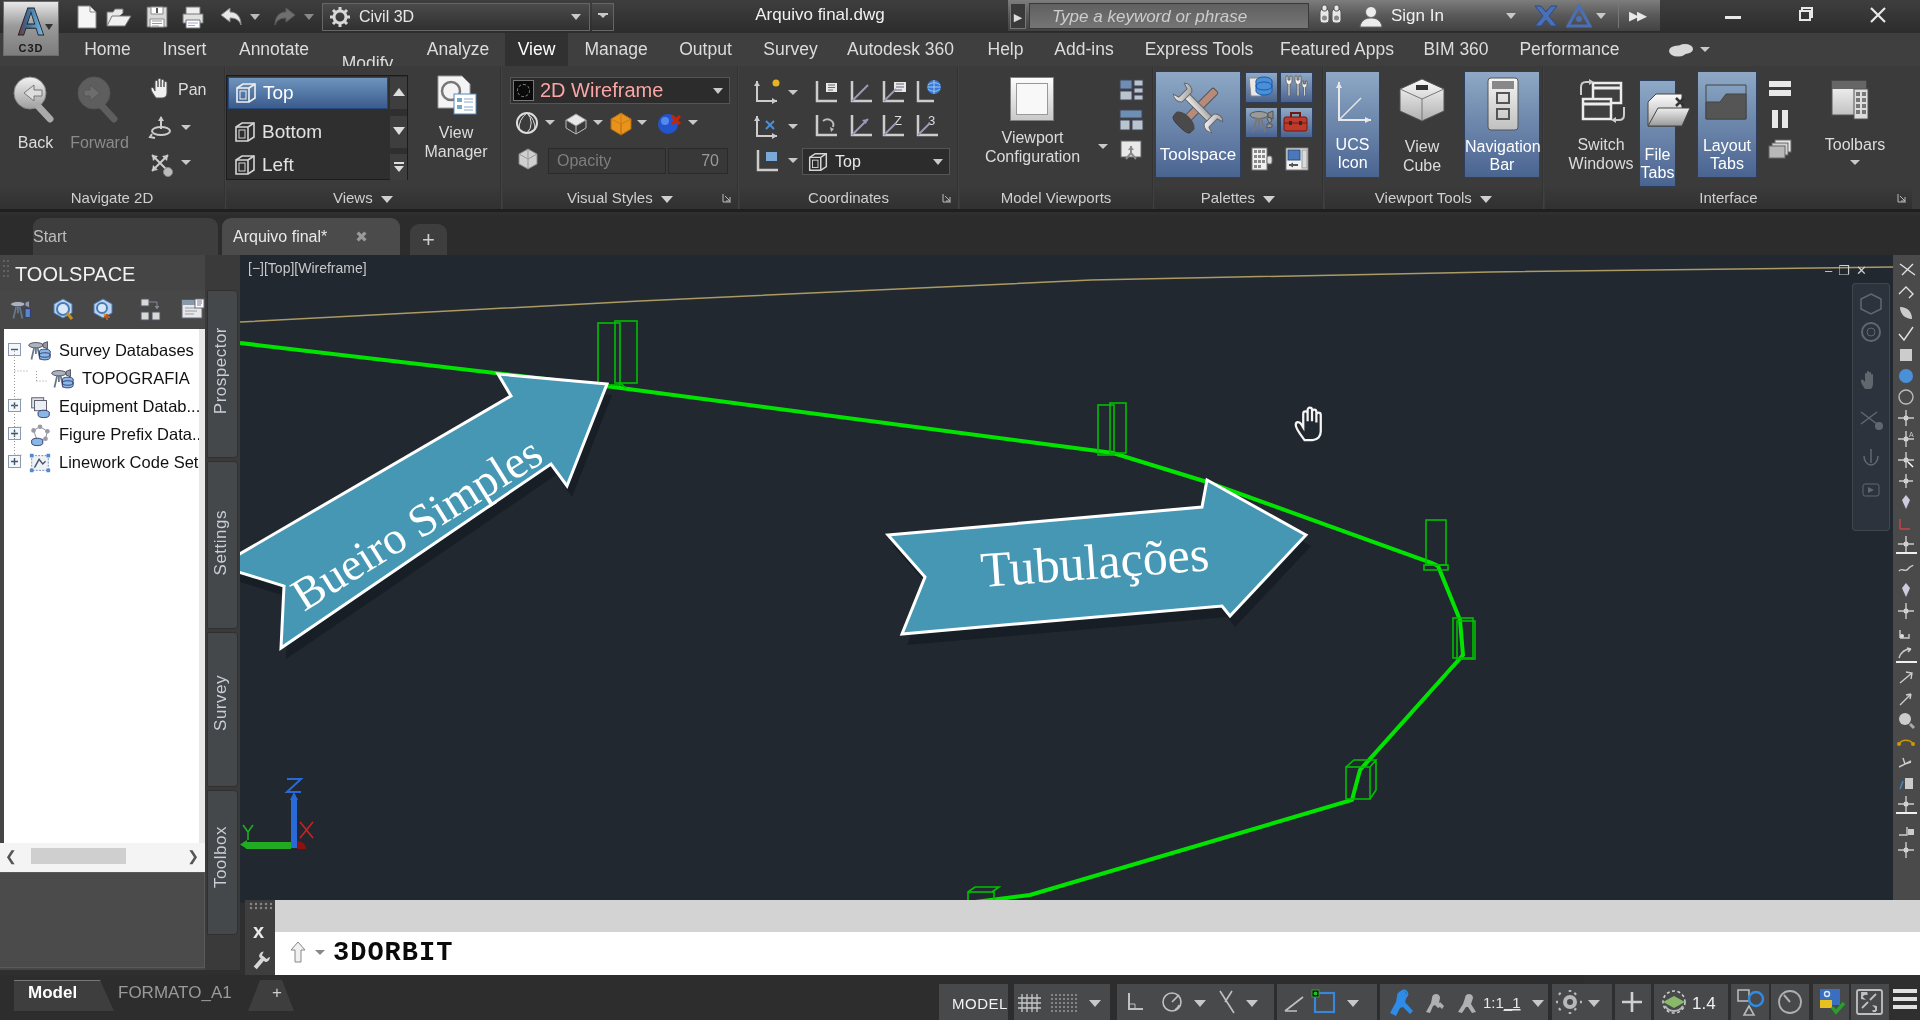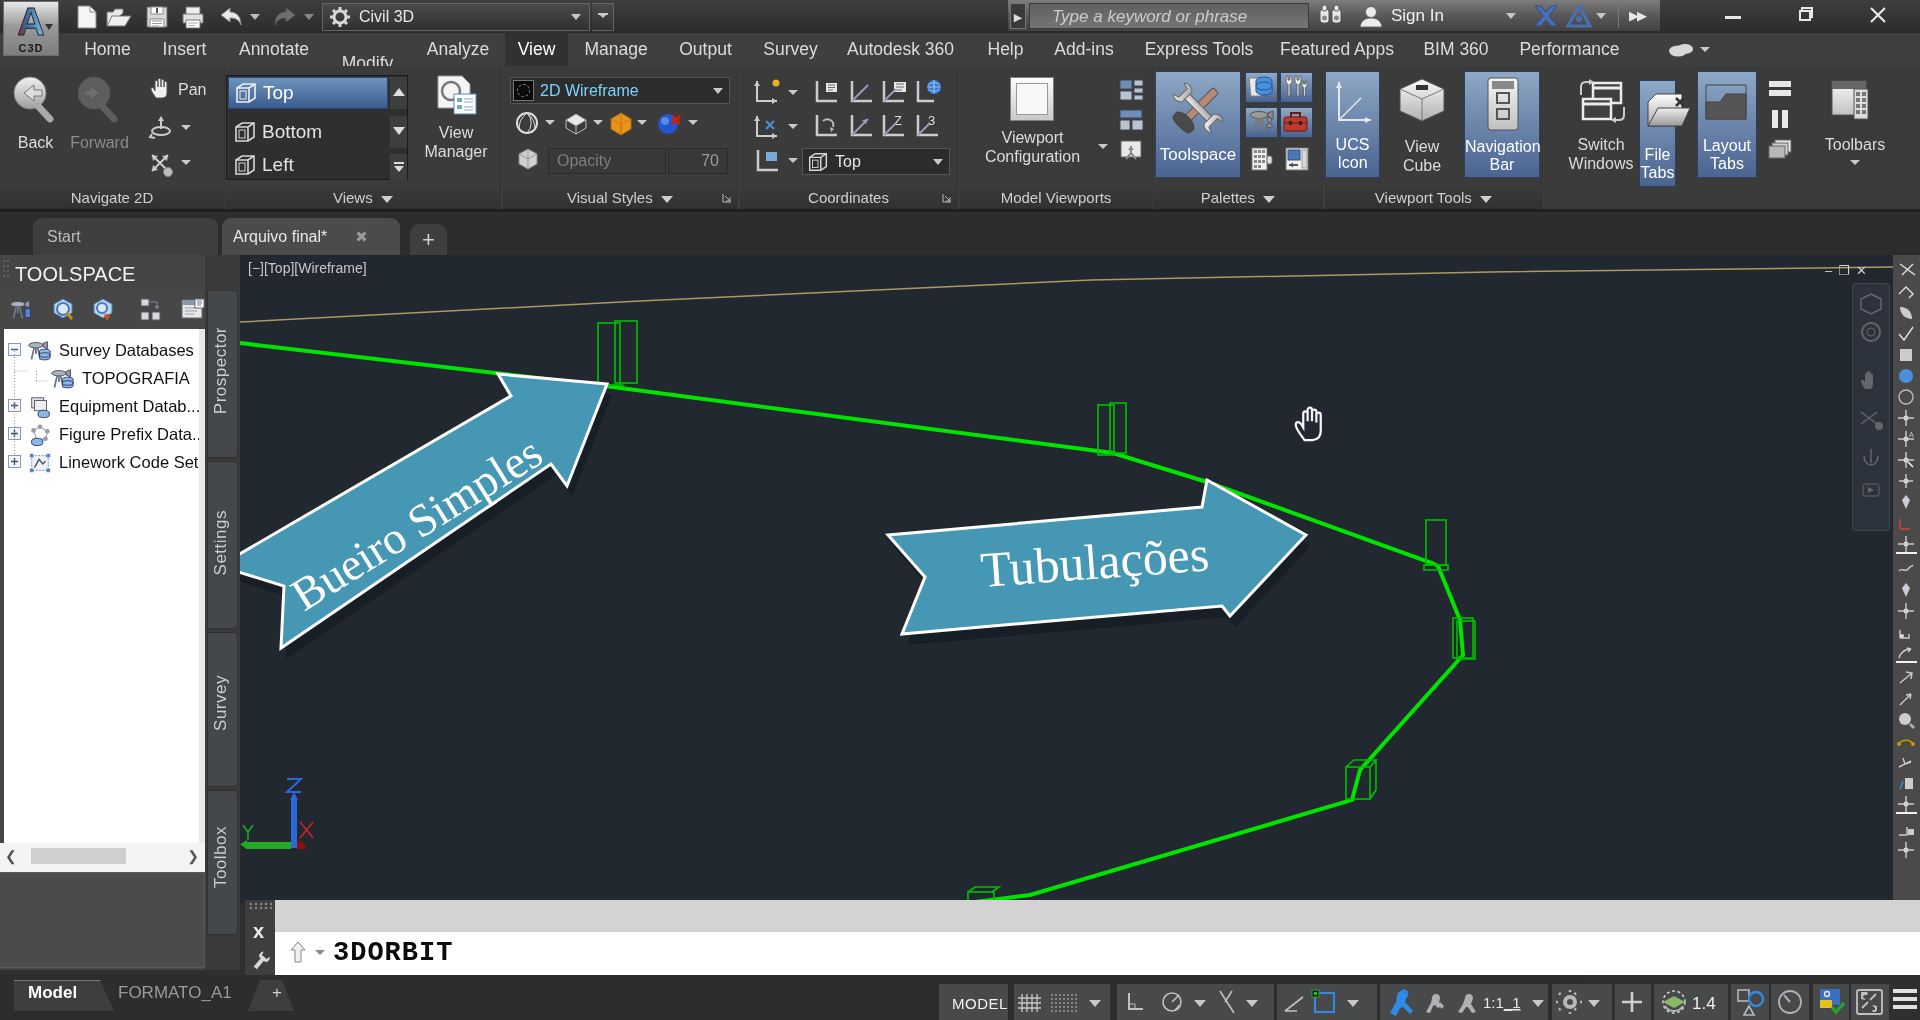--- a/index.html
+++ b/index.html
@@ -103,20 +103,21 @@
     <svg width="22" height="22" viewBox="0 0 22 22" style="margin:0 8px 0 6px;">
         <circle cx="11" cy="11" r="6" fill="none" stroke="#d8d8d8" stroke-width="3"></circle>
         <g stroke="#d8d8d8" stroke-width="3">
           <path d="M11 1v4M11 17v4M1 11h4M17 11h4M4 4l3 3M15 15l3 3M18 4l-3 3M7 15l-3 3"></path>
         </g>
       </svg>
     Civil 3D
     <div class="caret" style="margin-left:auto;margin-right:8px;"></div>
   </div>
   <div class="abs" style="left:592px;top:3px;width:22px;height:28px;background:linear-gradient(#4a4a4a,#303030);border:1px solid #666;border-left:none;text-align:center;"><div class="caret" style="border-top-width:5px;margin-top:7px;"></div><div style="width:10px;height:2px;background:#c9c9c9;margin:-9px auto 0;"></div></div>
+  <div class="abs" id="title">Arquivo final.dwg</div>
   <div class="abs" id="infocenter">
     <div style="width:16px;height:26px;background:#3a3a3a;border:1px solid #777;margin-left:2px;color:#ddd;font-size:11px;text-align:center;line-height:26px;">▶</div>
     <div style="width:280px;height:26px;background:linear-gradient(#606060,#757575);border:1px solid #3a3a3a;margin-left:3px;color:#cccccc;font-size:17px;font-style:italic;line-height:25px;padding-left:22px;">Type a keyword or phrase</div>
     <svg width="30" height="26" viewBox="0 0 30 26" style="margin-left:8px;">
         <g fill="#e8e8e8" stroke="#555">
           <rect x="3" y="6" width="9" height="14" rx="3"></rect>
           <rect x="15" y="6" width="9" height="14" rx="3"></rect>
           <rect x="5" y="2" width="5" height="6" rx="2"></rect>
           <rect x="17" y="2" width="5" height="6" rx="2"></rect>
         </g>
@@ -256,21 +257,21 @@
           <rect x="23" y="24" width="5" height="4" fill="#7ab"></rect>
           <rect x="23" y="31" width="5" height="4" fill="#7ab"></rect>
           <path d="M30 25h9M30 28h9M30 33h9M30 36h9" stroke="#88aacc"></path>
         </svg>
       <div class="abs gtxt" style="left:185px;top:57px;width:90px;">View<br>Manager</div>
       <div class="plabel">Views&nbsp;&nbsp;<span class="caret" style="border-top-color:#cfcfcf;border-top-width:7px;border-left-width:6px;border-right-width:6px;"></span></div>
     </div>
     <div class="psep" style="left:500px;"></div>
 
     <div class="panel" style="left:503px;width:234px;">
-      <div class="abs" style="left:7px;top:11px;width:220px;height:27px;background:#2c2c2c;border:1px solid #555;display:flex;align-items:center;color:#7dd3fc;font-size:16px;">
+      <div class="abs" style="left:7px;top:11px;width:220px;height:27px;background:#2c2c2c;border:1px solid #555;display:flex;align-items:center;color:#fca5a5;font-size:20px;">
         <div style="width:21px;height:21px;background:#0a0a0a;border:1px solid #777;margin:0 6px 0 2px;position:relative;">
             <div style="position:absolute;left:3px;top:3px;width:13px;height:13px;border:1.5px dashed #888;border-radius:50%;"></div>
           </div>
         2D Wireframe
         <div class="caret" style="margin-left:auto;margin-right:6px;"></div>
       </div>
       <svg width="25" height="25" viewBox="0 0 25 25" style="position:absolute;left:12px;top:45px;">
           <circle cx="12" cy="12" r="10" fill="none" stroke="#ddd" stroke-width="2"></circle>
           <path d="M12 2a10 10 0 0 0 0 20M12 2a14 14 0 0 1 0 20M12 2a20 20 0 0 1 8 17M12 2a20 20 0 0 0-8 17" fill="none" stroke="#ddd"></path>
         </svg>
@@ -592,24 +593,27 @@
             <defs>
               <linearGradient id="tb1" x1="0" y1="0" x2="0" y2="1">
                 <stop offset="0" stop-color="#f8f8f8"></stop>
                 <stop offset="1" stop-color="#c2c2c2"></stop>
               </linearGradient>
             </defs>
           </svg>
         <div class="gtxt" style="margin-top:4px;">Toolbars</div>
         <div class="caret" style="margin:6px auto 0;display:block;border-top-width:5px;"></div>
       </div>
+      <div class="plabel">Interface<svg width="10" height="10" viewBox="0 0 10 10" style="position:absolute;right:5px;top:6px;">
+            <path d="M1 1v8h8M3 3l5 5M8 4v4H4" stroke="#bbb" fill="none"></path>
+          </svg></div>
     </div>
   </div>
   <div class="abs" id="filetabs">
-    <div class="ftab" style="left:33px;width:185px;background:#3e3e3e;justify-content:flex-start;padding-left:14px;">Start</div>
+    <div class="ftab" style="left:33px;width:185px;background:#3e3e3e;justify-content:flex-start;">Start</div>
     <div class="ftab" style="left:222px;width:178px;background:#4b4b4b;color:#e8e8e8;justify-content:flex-start;padding-left:11px;">Arquivo final*<span style="color:#9a9a9a;margin-left:28px;font-size:15px;">✖</span></div>
     <div class="ftab" style="left:410px;width:37px;height:31px;background:#3e3e3e;color:#cfcfcf;font-size:22px;">+</div>
   </div>
   <div class="abs" id="palette"></div>
   <div class="abs" id="paltitle">TOOLSPACE</div>
   <svg class="abs" width="10" height="30" style="left:2px;top:258px;">
       <g fill="#6a6a6a">
         <circle cx="2" cy="3" r="1.1"></circle>
         <circle cx="6" cy="3" r="1.1"></circle>
         <circle cx="2" cy="8" r="1.1"></circle>

